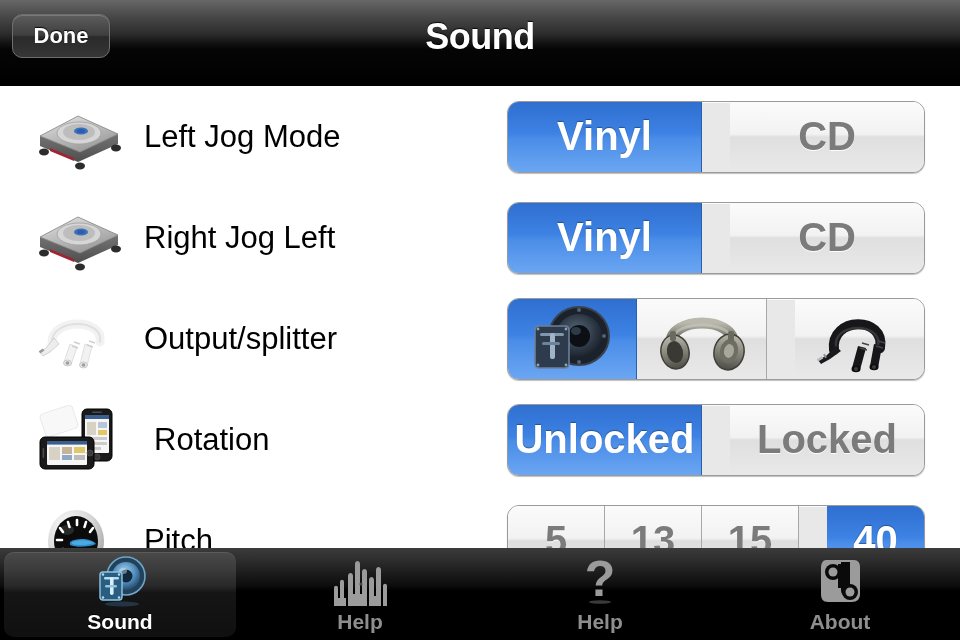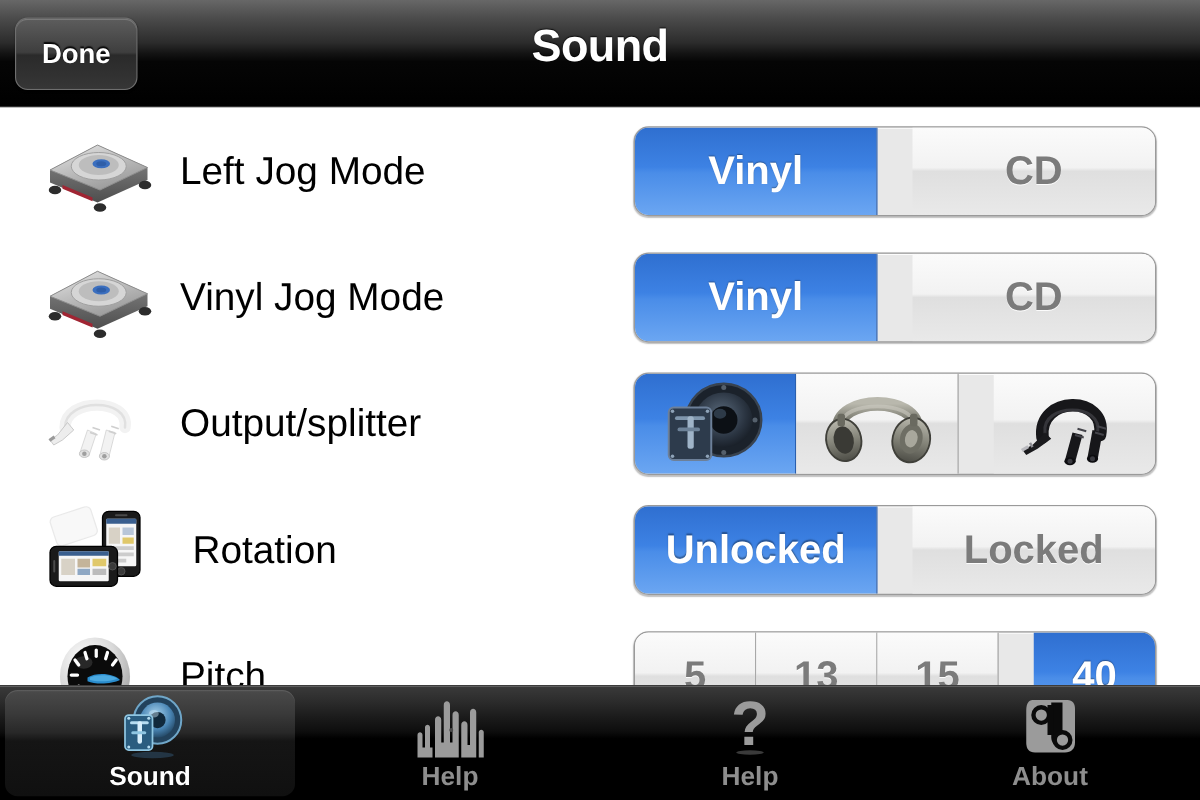--- a/index.html
+++ b/index.html
@@ -31,21 +31,21 @@
     position: absolute; left: 0; top: 16px;
     width: 960px; text-align: center;
     color: #ffffff;
     font-size: 36px;
     font-weight: bold;
     letter-spacing: -0.5px;
     text-shadow: 0 -1px 1px rgba(0,0,0,0.85);
   }
   #done-button {
     position: absolute; left: 12px; top: 14px;
-    width: 98px; height: 58px;
+    width: 98px; height: 44px;
     border-radius: 10px;
     background: linear-gradient(to bottom, #5d5d5d 0%, #3e3e3e 48%, #2a2a2a 52%, #363636 100%);
     border: 1px solid #6e6e6e;
     box-sizing: border-box;
     box-shadow: inset 0 1px 0 rgba(255,255,255,0.18), 0 1px 1px rgba(0,0,0,0.6);
     color: #ffffff;
     font-size: 22px;
     font-weight: bold;
     display: flex; align-items: center; justify-content: center;
     text-shadow: 0 -1px 1px rgba(0,0,0,0.9);
@@ -91,21 +91,21 @@
     border-radius: 12px;
     border: 1px solid #9a9a9a;
     box-sizing: border-box;
     overflow: hidden;
     box-shadow: 0 1px 1px rgba(0,0,0,0.25), inset 0 1px 0 rgba(255,255,255,0.85);
     background: #e8e8e8;
     cursor: pointer;
   }
   .seg-item {
     display: flex; align-items: center; justify-content: center;
-    font-size: 32px; font-weight: bold;
+    font-size: 40px; font-weight: bold;
     color: #7b7b7b;
     background: linear-gradient(to bottom, #fbfbfb 0%, #f2f2f2 46%, #dfdfdf 50%, #e9e9e9 100%);
     border-right: 1px solid #a8a8a8;
     text-shadow: 0 1px 0 rgba(255,255,255,0.9);
     box-sizing: border-box;
     position: relative;
   }
   .seg-item:last-child { border-right: none; margin-left: 28px; }
   .seg-item.selected {
     color: #ffffff;
@@ -233,21 +233,21 @@
           <ellipse cx="49" cy="31" rx="22" ry="11" fill="#d6d6d6" stroke="#a0a0a0" stroke-width="0.8"></ellipse>
           <ellipse cx="49" cy="30" rx="16" ry="8" fill="#bdbdbd"></ellipse>
           <ellipse cx="51" cy="29" rx="7" ry="3.6" fill="#3b6fbf"></ellipse>
           <ellipse cx="51" cy="29" rx="4" ry="2" fill="#2f5ea8"></ellipse>
           <path d="M20 46 L44 56 L44 59 L20 49 Z" fill="#a02533"></path>
           <ellipse cx="14" cy="50" rx="5" ry="3.4" fill="#2c2c2c"></ellipse>
           <ellipse cx="50" cy="64" rx="5" ry="3.4" fill="#2c2c2c"></ellipse>
           <ellipse cx="86" cy="46" rx="5" ry="3.4" fill="#2c2c2c"></ellipse>
         </svg>
       </div>
-      <div class="row-label">Vinyl Jog Mode</div>
+      <div class="row-label">Right Jog Left</div>
       <div class="row-control">
         <div class="seg w2">
           <div class="seg-item selected">Vinyl</div>
           <div class="seg-item">CD</div>
         </div>
       </div>
     </div>
 
     <div class="row">
       <div class="row-icon">

